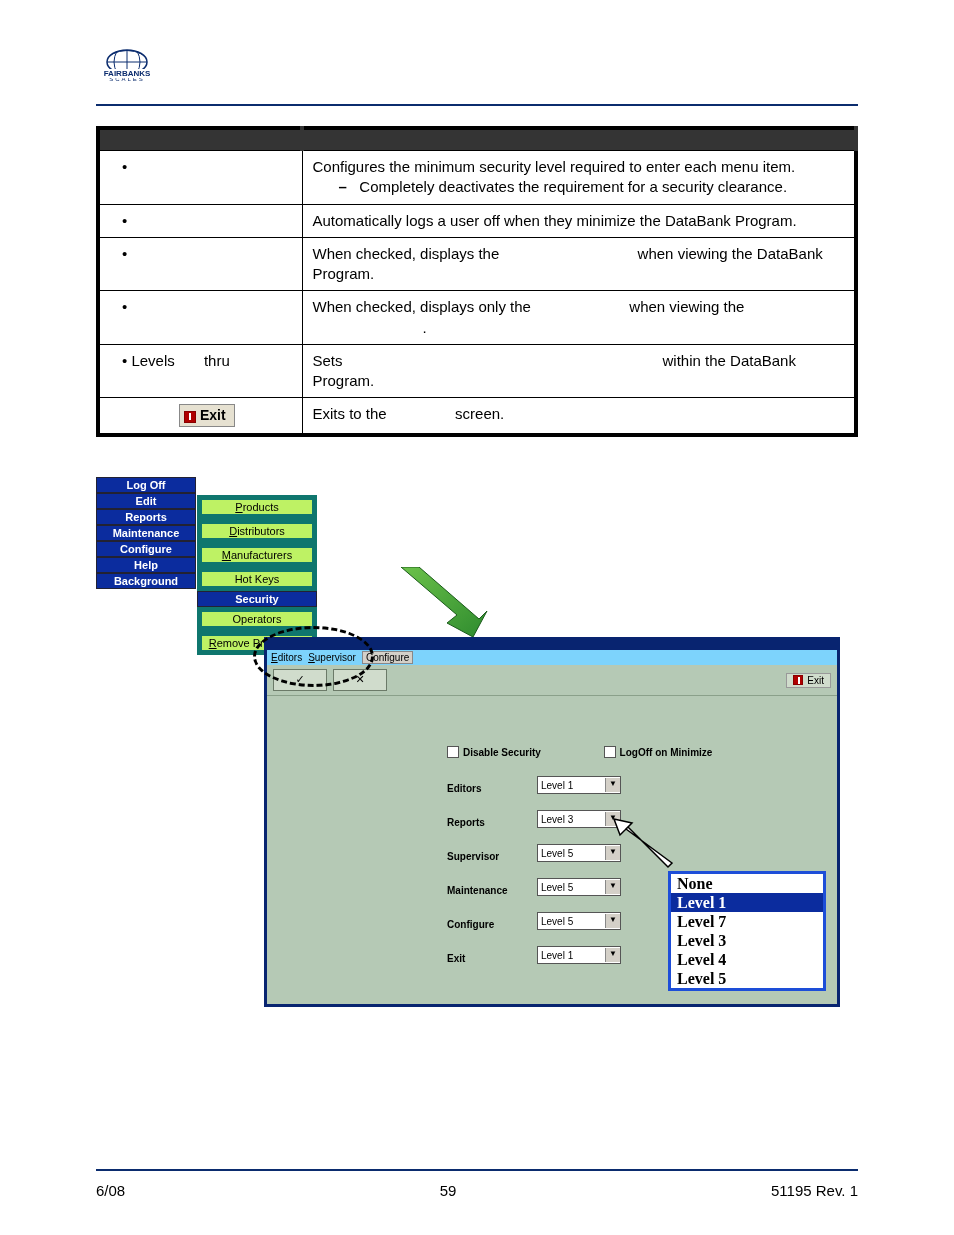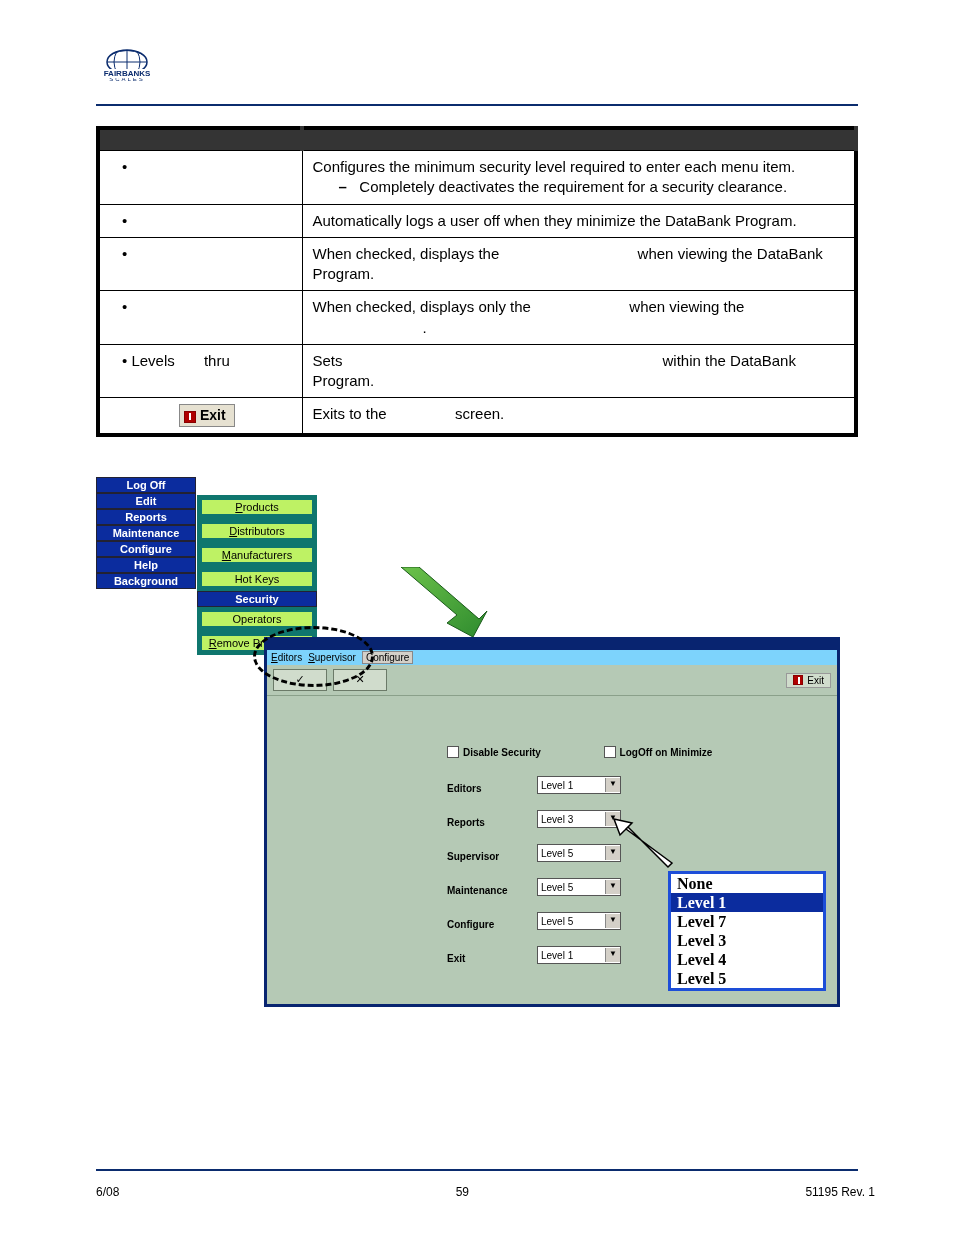--- a/index.html
+++ b/index.html
@@ -55,21 +55,21 @@
   .combo span { flex: 1; padding-left: 3px; font-weight: normal; }
   .combo .cb-btn { width: 14px; height: 14px; background: #d4d0c8; border-left: 1px solid #888; text-align: center; line-height: 12px; font-size: 8px; }
 
   
   .listbox { position: absolute; left: 572px; top: 394px; width: 152px; background: #fff; border: 3px solid #1d4ed8; font-family: "Times New Roman", serif; font-size: 16px; font-weight: bold; }
   .listbox .li { padding: 0 6px; line-height: 19px; cursor: pointer; }
   .listbox .li.sel { background: #0b2c9e; color: #fff; }
 
   
   .footer-rule { position: absolute; left: 96px; right: 96px; bottom: 64px; border-top: 2px solid #0b2c6e; }
-  .footer { position: absolute; left: 96px; right: 79px; bottom: 36px; display: flex; justify-content: space-between; font-size: 12px; }
+  .footer { position: absolute; left: 96px; right: 96px; bottom: 36px; display: flex; justify-content: space-between; font-size: 15px; }
 </style>
 </head>
 <body>
 
 <div class="page">
 
   <div class="header">
     <div class="logo">
       <svg class="globe" viewBox="0 0 42 26">
         <ellipse cx="21" cy="13" rx="20" ry="12" fill="none" stroke="#0b2c6e" stroke-width="1.5"></ellipse>

